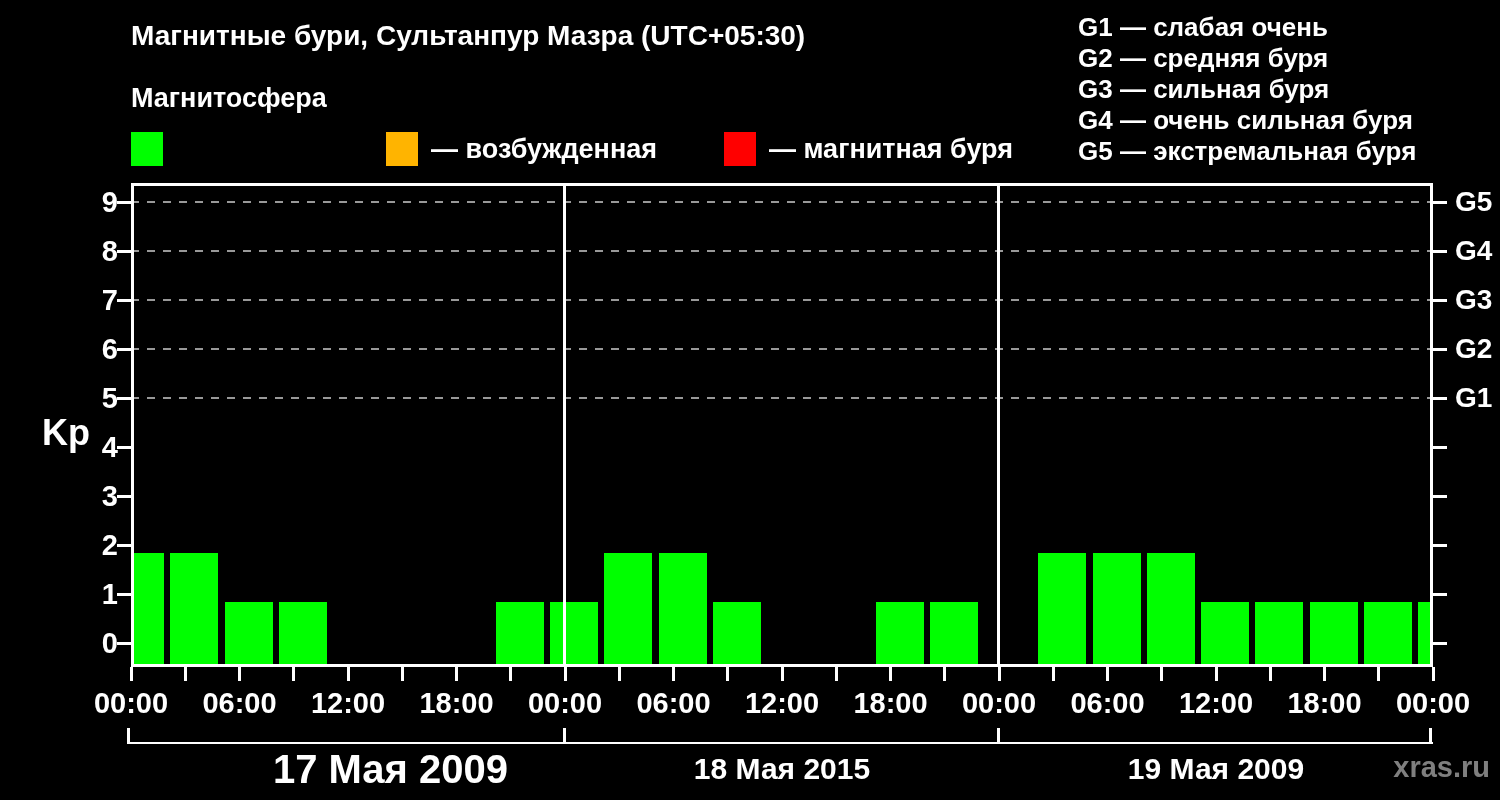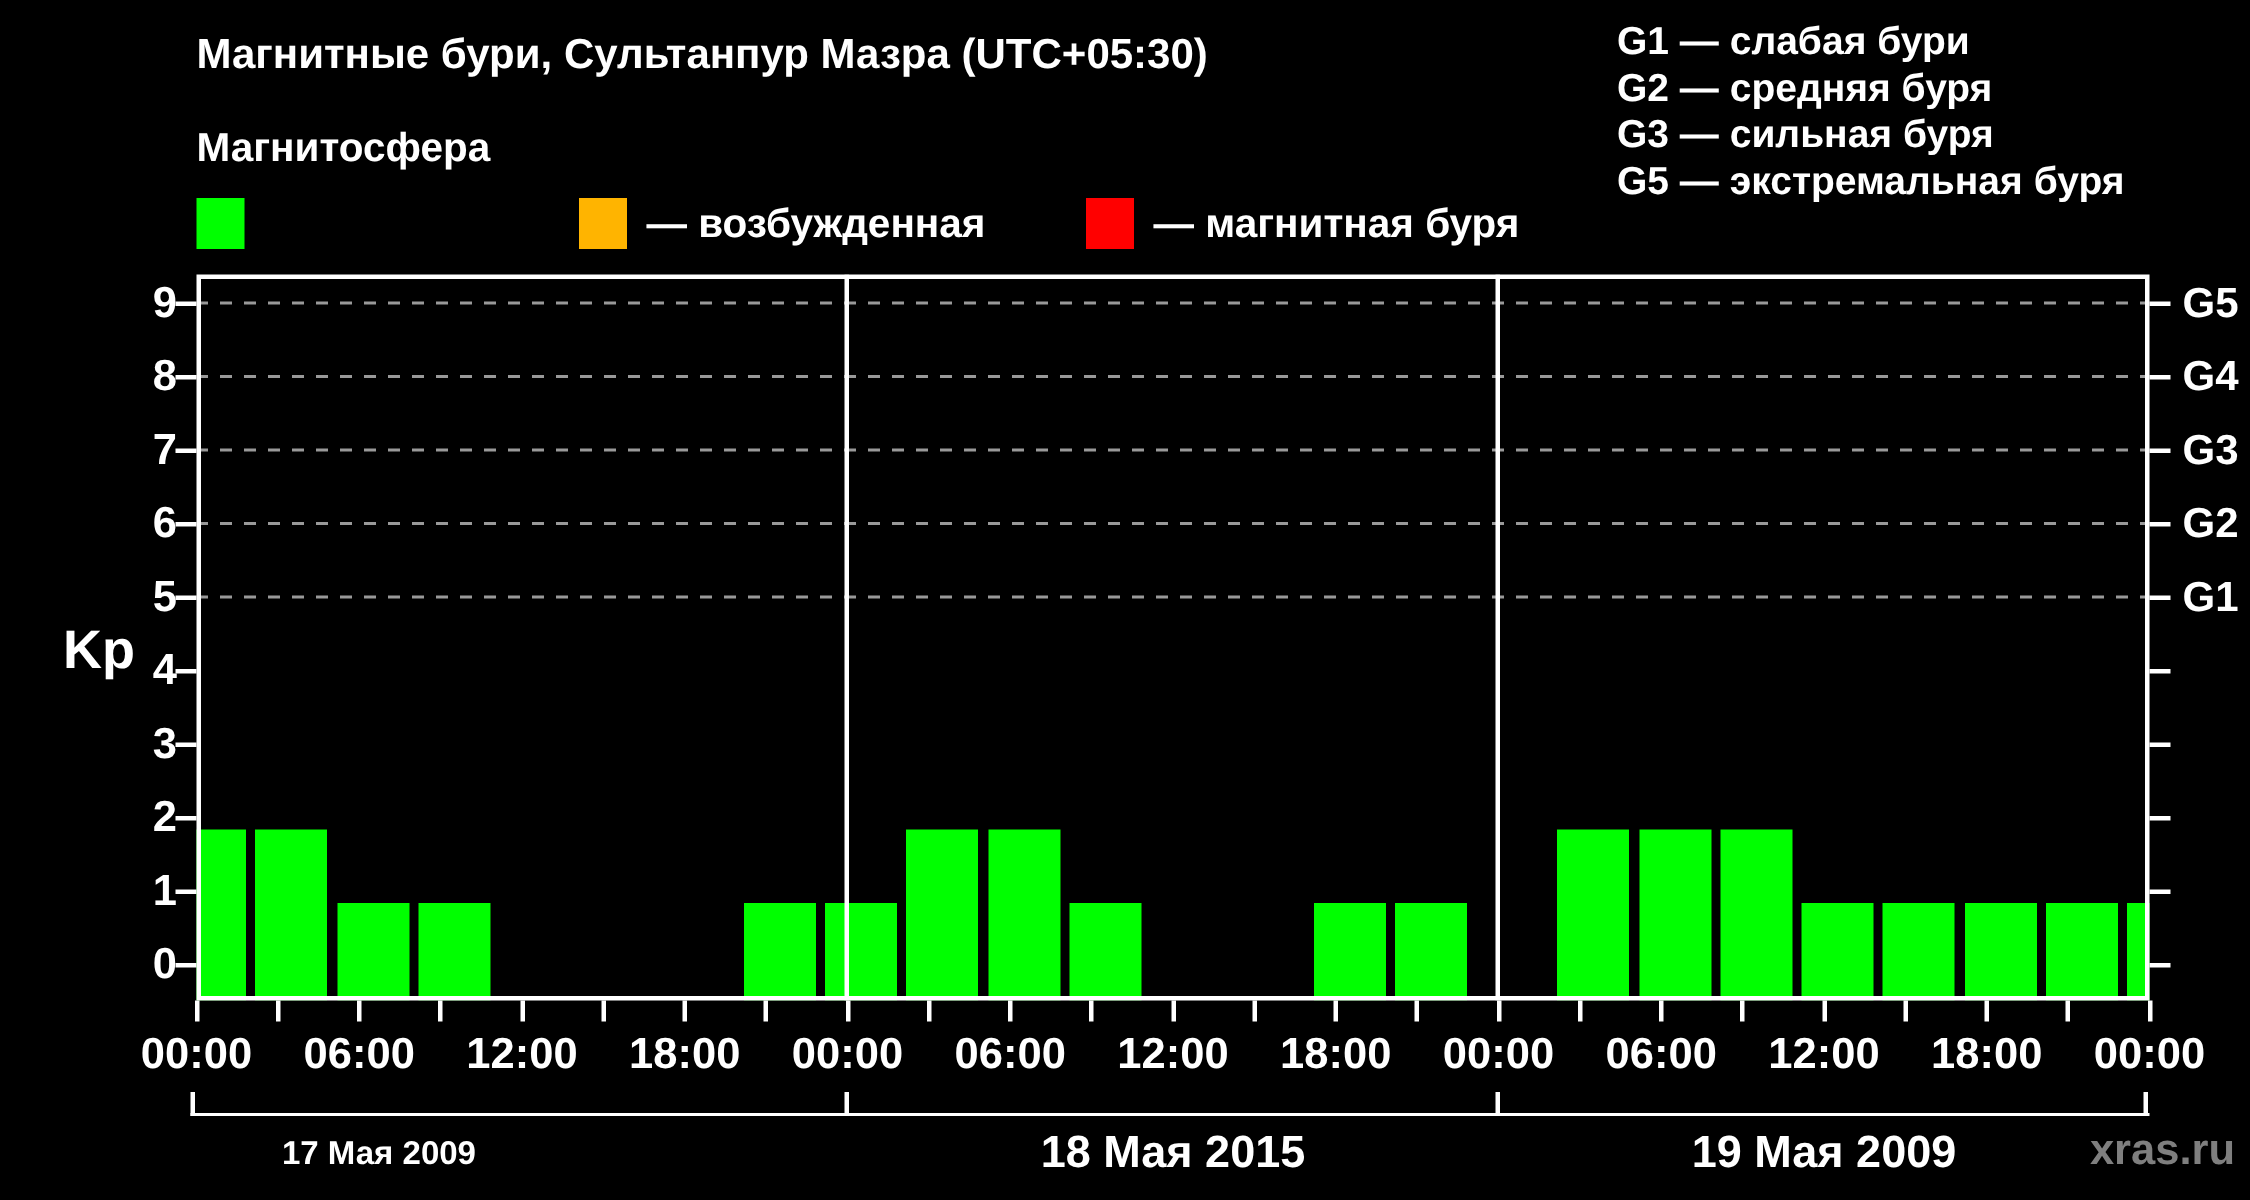--- a/index.html
+++ b/index.html
@@ -31,23 +31,24 @@
   </div>
   <div class="abs legend-item li-1">
     <span class="swatch" style="background: rgb(255, 180, 0);"></span><span class="lbl">— возбужденная</span>
   </div>
   <div class="abs legend-item li-2">
     <span class="swatch" style="background: rgb(255, 0, 0);"></span><span class="lbl">— магнитная буря</span>
   </div>
 </div>
 
 <div class="abs storm-scale">
-  <div>G1 — слабая бури</div>
+  <div>G1 — слабая очень</div>
   <div>G2 — средняя буря</div>
   <div>G3 — сильная буря</div>
+  <div>G4 — очень сильная буря</div>
   <div>G5 — экстремальная буря</div>
 </div>
 
 <div class="abs kp-title">Kp</div>
 
 <div id="chart" class="abs" style="left:0;top:0;width:1500px;height:800px;">
     <div style="position: absolute; left: 131px; top: 183px; width: 1302px; height: 484px; overflow: hidden;">
       <div style="position: absolute; left: 0px; top: 214px; width: 1302px; height: 2px; background: repeating-linear-gradient(to right, rgb(153, 153, 153) 0px, rgb(153, 153, 153) 8px, transparent 8px, transparent 16px);"></div>
       <div style="position: absolute; left: 0px; top: 165px; width: 1302px; height: 2px; background: repeating-linear-gradient(to right, rgb(153, 153, 153) 0px, rgb(153, 153, 153) 8px, transparent 8px, transparent 16px);"></div>
       <div style="position: absolute; left: 0px; top: 116px; width: 1302px; height: 2px; background: repeating-linear-gradient(to right, rgb(153, 153, 153) 0px, rgb(153, 153, 153) 8px, transparent 8px, transparent 16px);"></div>
@@ -147,18 +148,18 @@
     <div style="position: absolute; left: 944px; top: 688px; width: 110px; height: 30px; line-height: 30px; text-align: center; font-size: 29px;">00:00</div>
     <div style="position: absolute; left: 1052.5px; top: 688px; width: 110px; height: 30px; line-height: 30px; text-align: center; font-size: 29px;">06:00</div>
     <div style="position: absolute; left: 1161px; top: 688px; width: 110px; height: 30px; line-height: 30px; text-align: center; font-size: 29px;">12:00</div>
     <div style="position: absolute; left: 1269.5px; top: 688px; width: 110px; height: 30px; line-height: 30px; text-align: center; font-size: 29px;">18:00</div>
     <div style="position: absolute; left: 1378px; top: 688px; width: 110px; height: 30px; line-height: 30px; text-align: center; font-size: 29px;">00:00</div>
     <div style="position: absolute; left: 127px; top: 742px; width: 1306px; height: 2px; background: rgb(255, 255, 255);"></div>
     <div style="position: absolute; left: 127px; top: 728px; width: 3px; height: 16px; background: rgb(255, 255, 255);"></div>
     <div style="position: absolute; left: 563px; top: 728px; width: 3px; height: 16px; background: rgb(255, 255, 255);"></div>
     <div style="position: absolute; left: 997px; top: 728px; width: 3px; height: 16px; background: rgb(255, 255, 255);"></div>
     <div style="position: absolute; left: 1429px; top: 728px; width: 3px; height: 16px; background: rgb(255, 255, 255);"></div>
-    <div style="position: absolute; left: 188px; top: 752px; width: 320px; height: 34px; line-height: 34px; text-align: left; font-size: 22px;">17 Мая 2009</div>
+    <div style="position: absolute; left: 188px; top: 752px; width: 320px; height: 34px; line-height: 34px; text-align: right; font-size: 40px;">17 Мая 2009</div>
     <div style="position: absolute; left: 622px; top: 752px; width: 320px; height: 34px; line-height: 34px; text-align: center; font-size: 30px;">18 Мая 2015</div>
     <div style="position: absolute; left: 1056px; top: 752px; width: 320px; height: 34px; line-height: 34px; text-align: center; font-size: 30px;">19 Мая 2009</div>
   </div>
 
 <div class="abs watermark">xras.ru</div>
 
 </body></html>

